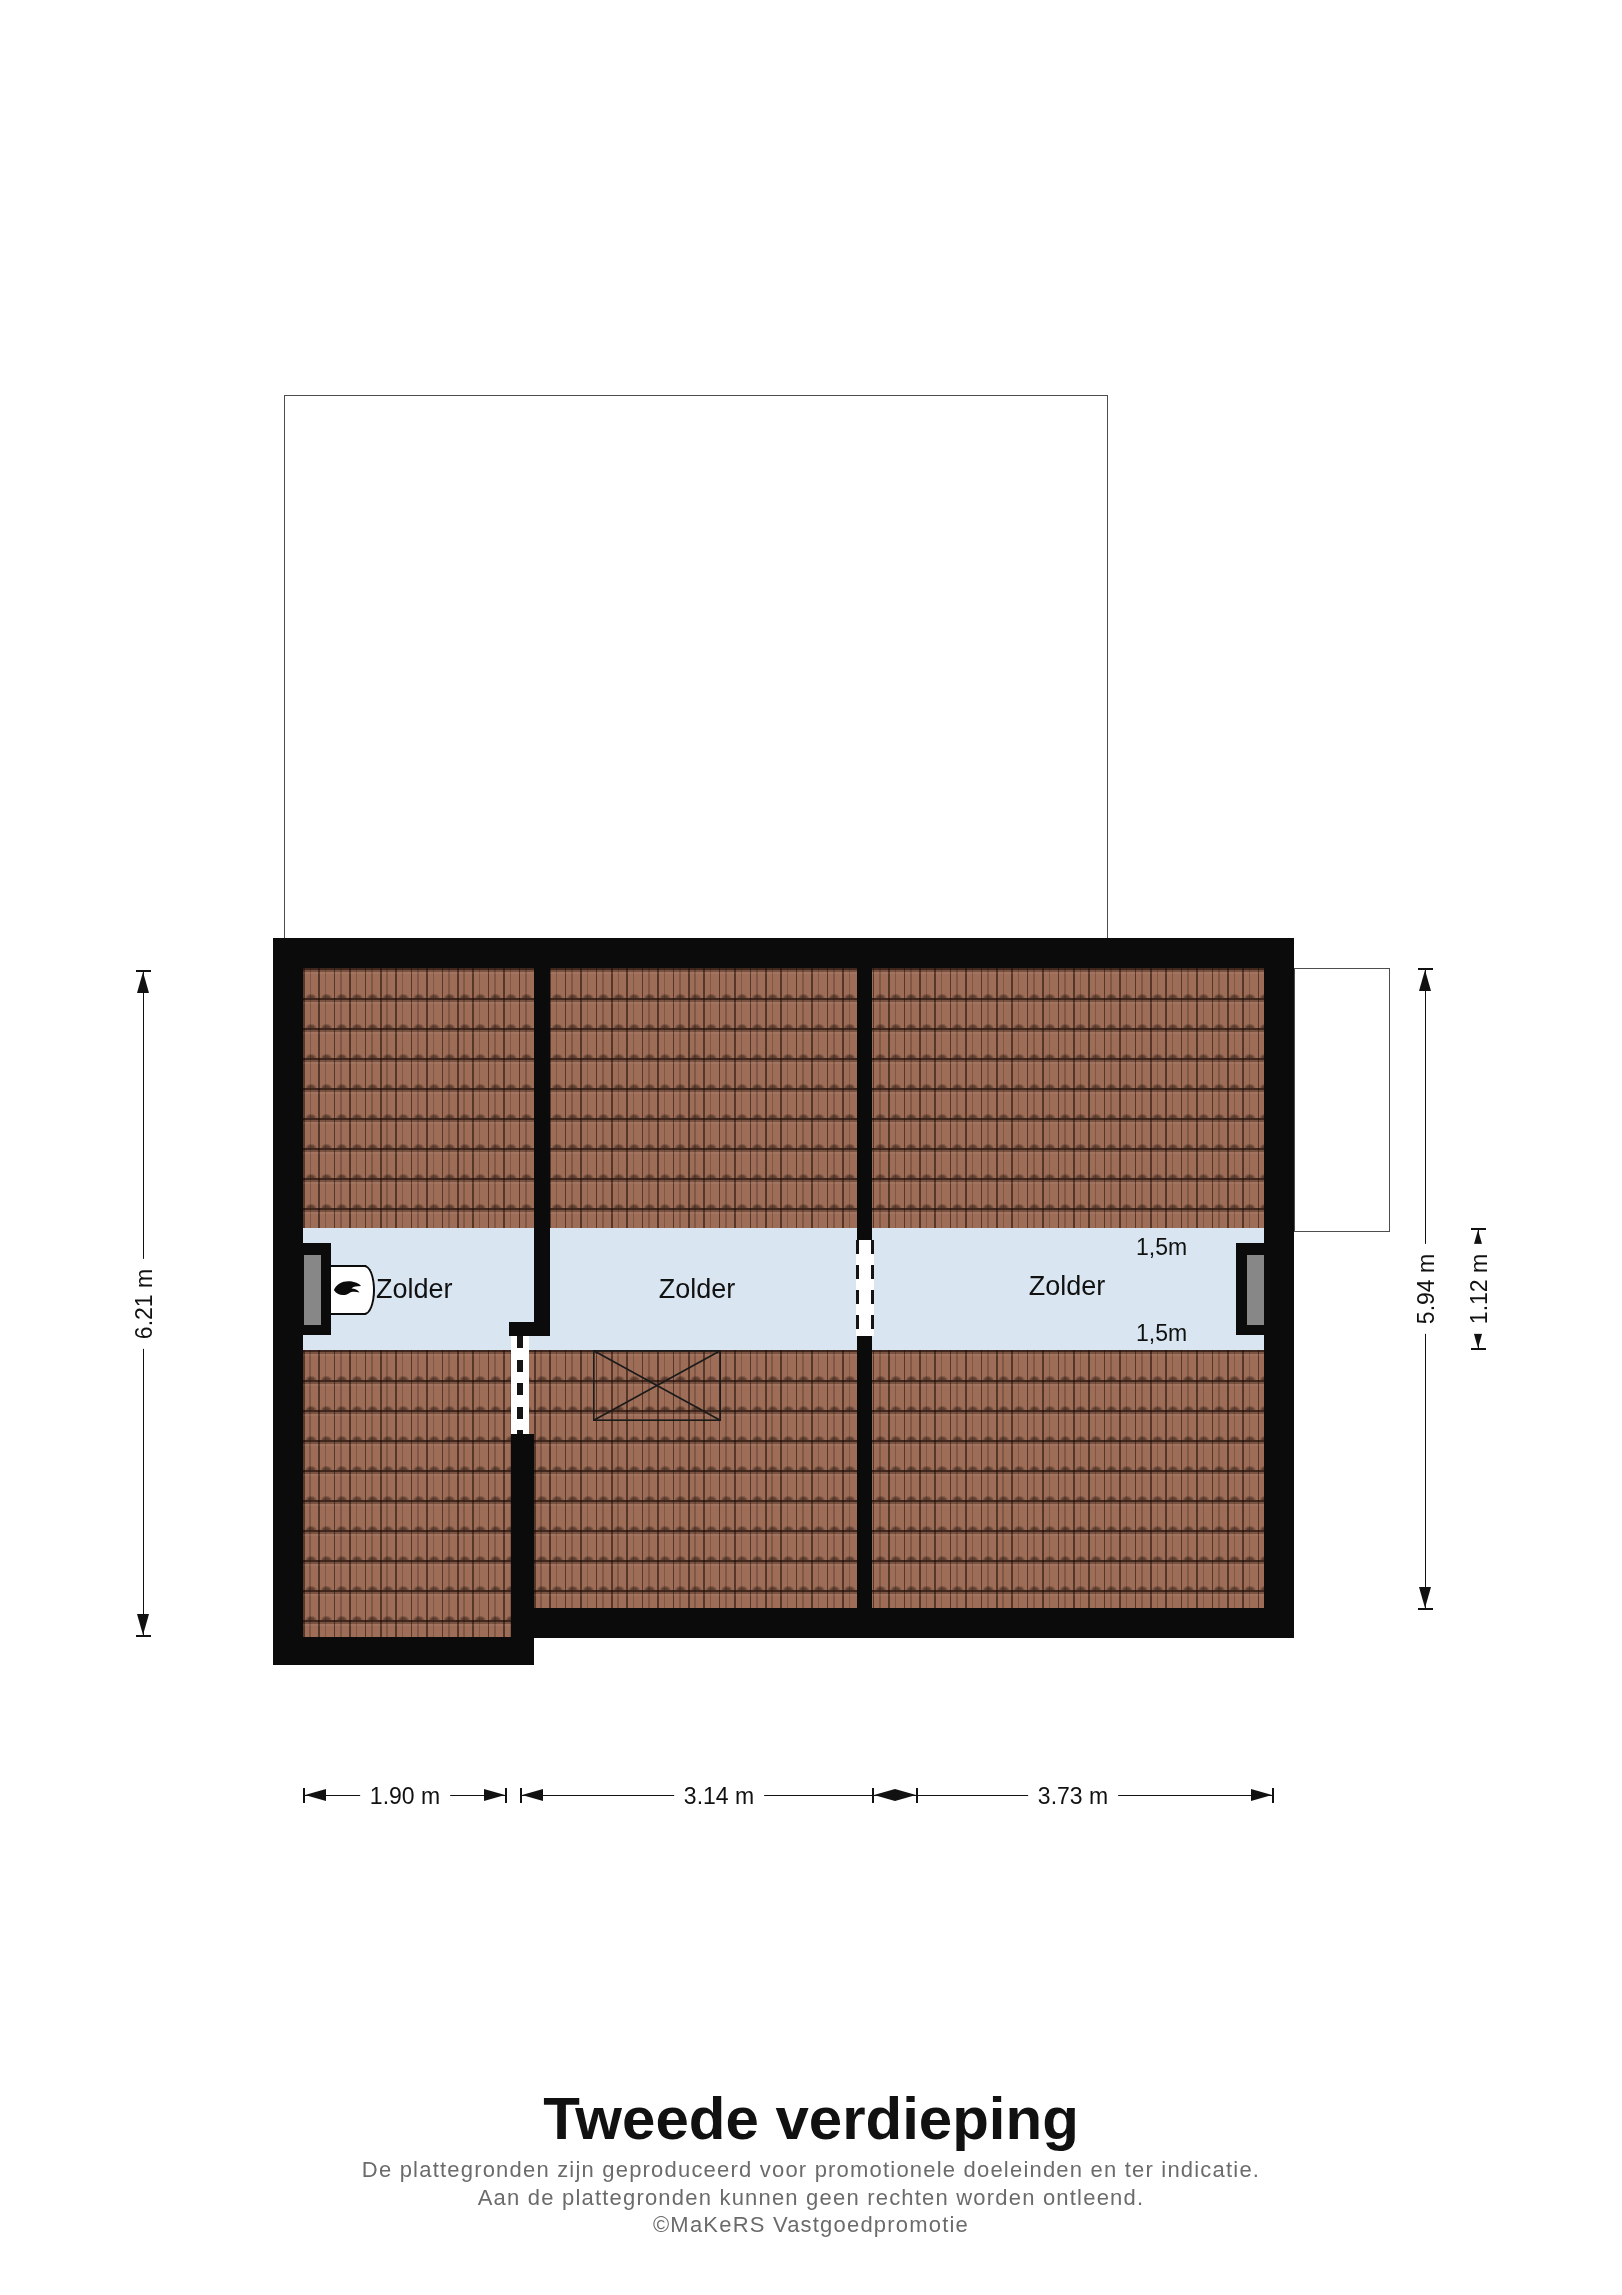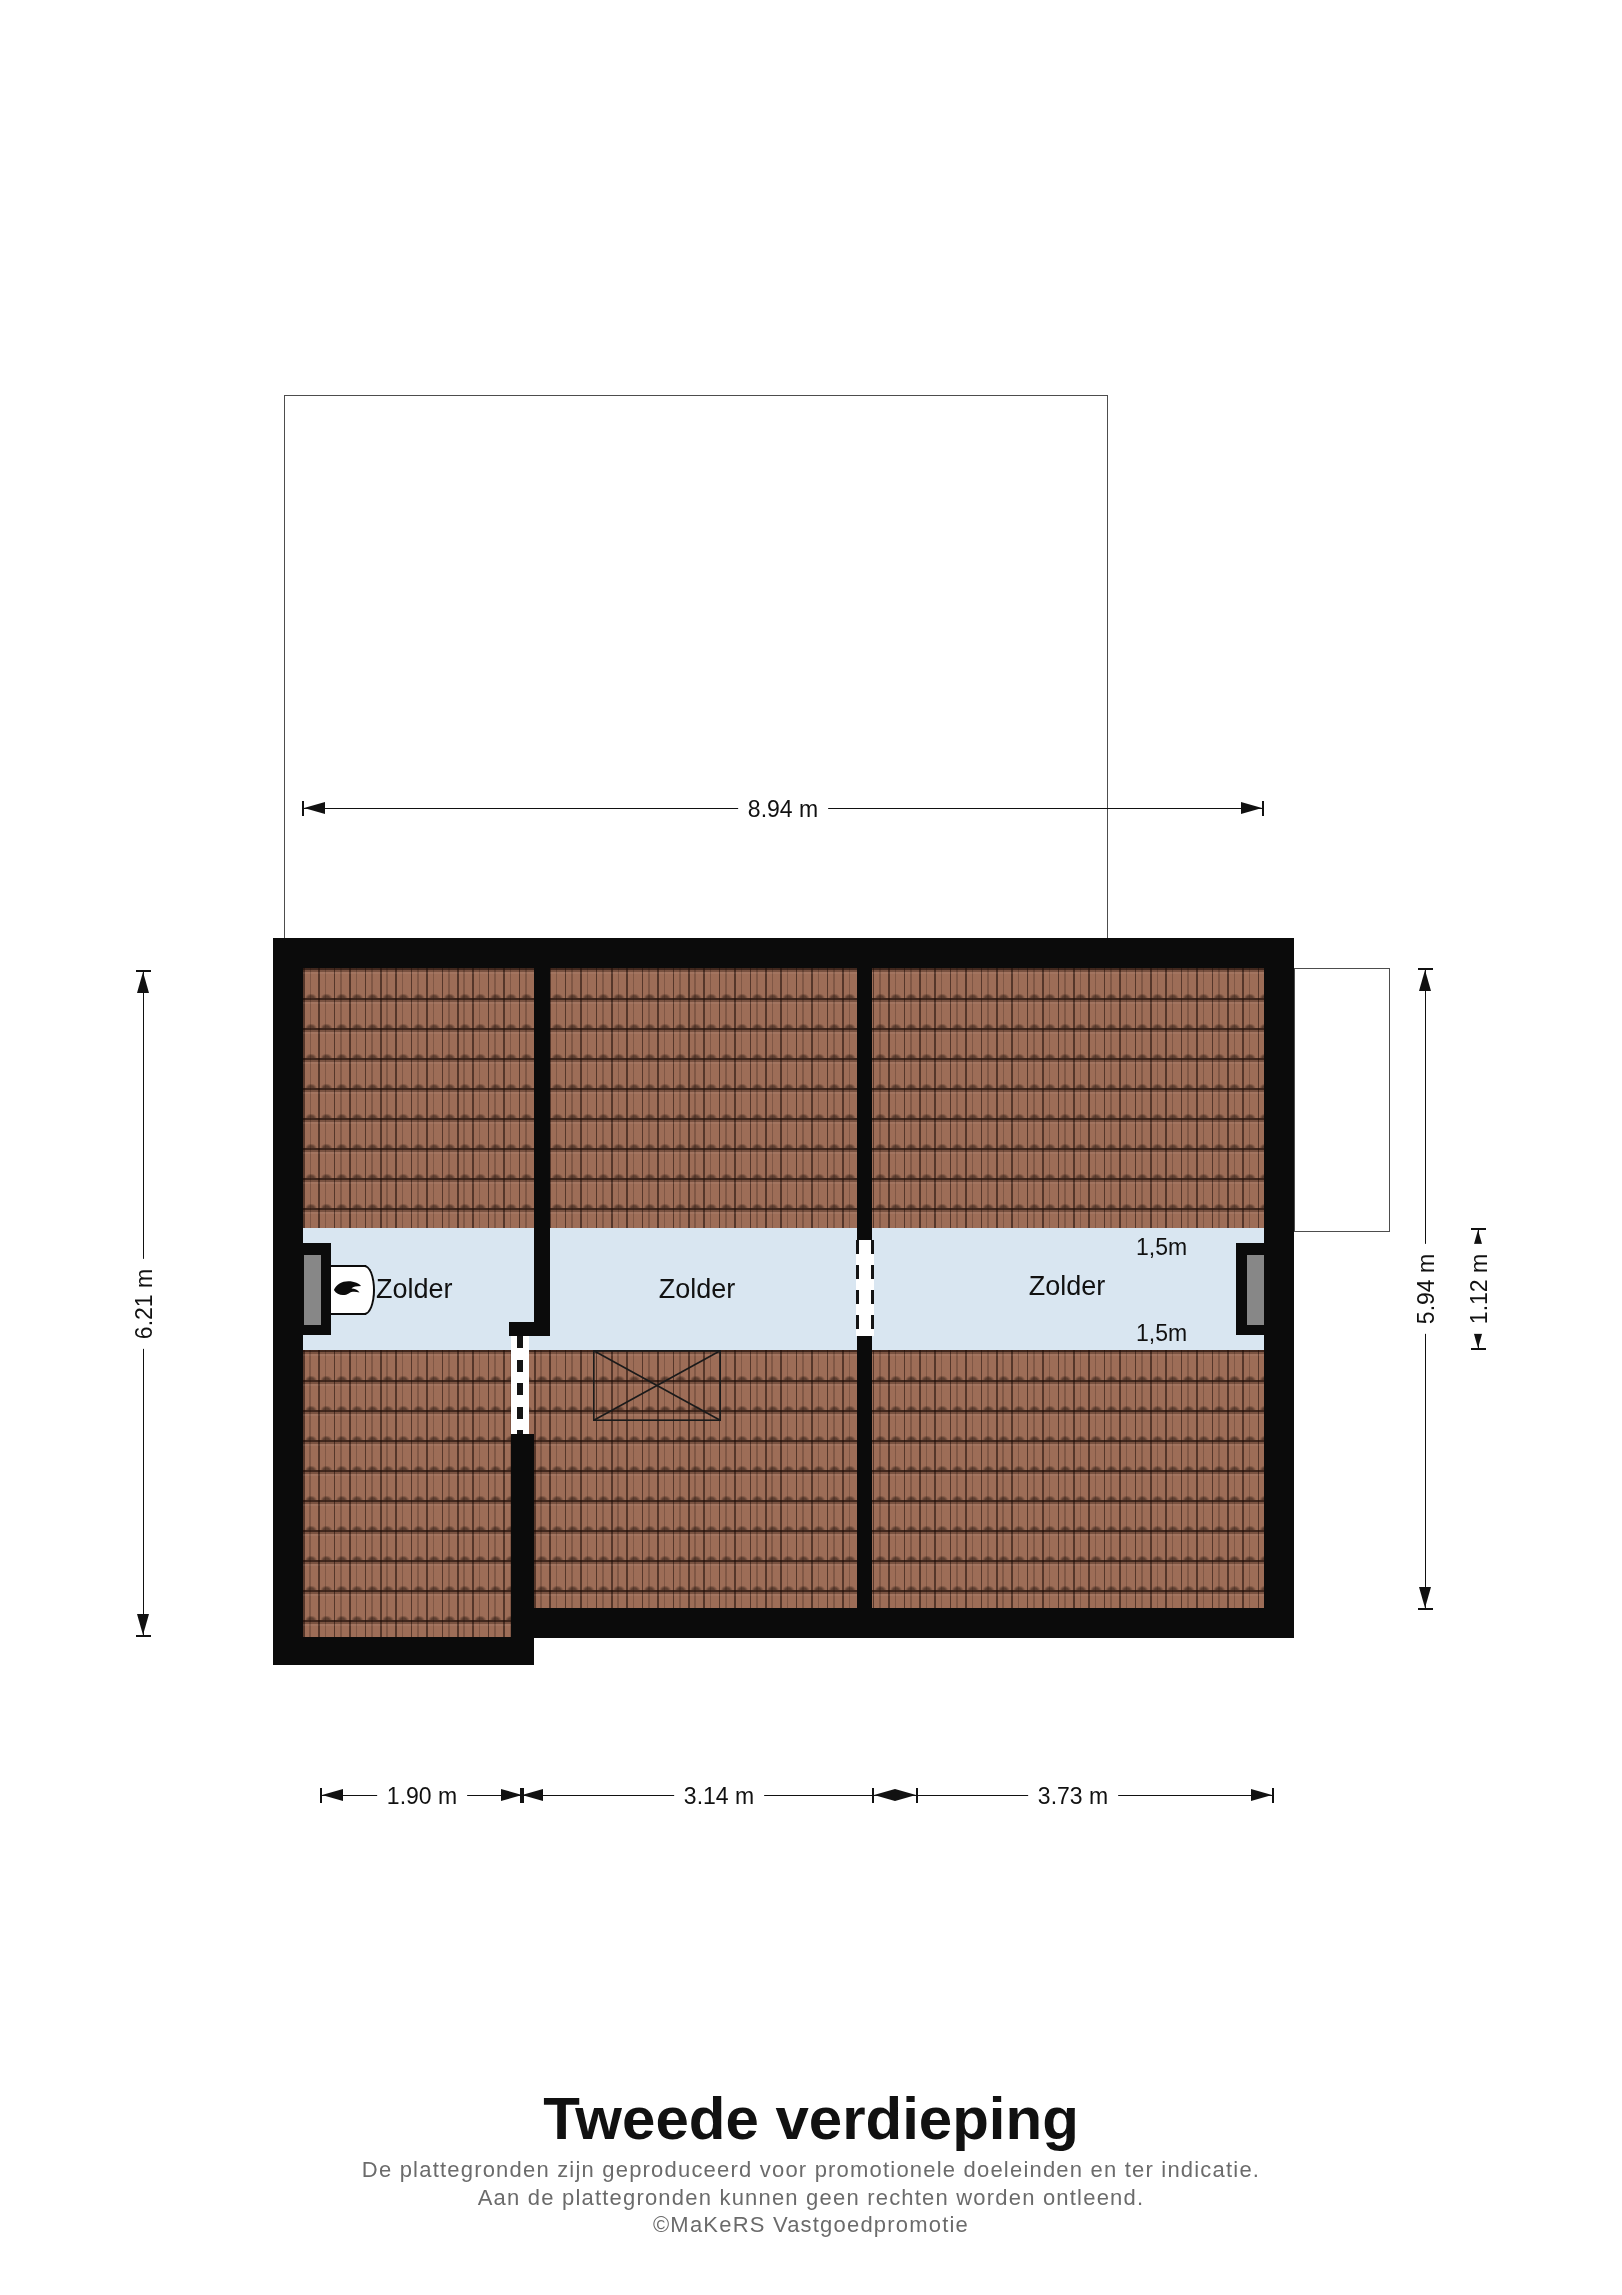--- a/index.html
+++ b/index.html
@@ -132,30 +132,22 @@
     </svg>
   </div>
 
   <div class="roomlbl" style="left:376px;top:1273px;">Zolder</div>
   <div class="roomlbl center" style="left:616px;top:1273px;width:162px;">Zolder</div>
   <div class="roomlbl center" style="left:986px;top:1270px;width:162px;">Zolder</div>
 
   <div class="notelbl right" style="left:1136px;top:1234px;width:96px;">1,5m</div>
   <div class="notelbl right" style="left:1136px;top:1320px;width:96px;">1,5m</div>
 
-  <div class="dimh" style="left:302px;top:797px;width:962px;height:23px;">
-    <div class="line"></div>
-      <div class="tick-l"></div>
-      <div class="tick-r"></div>
-    <div class="ah-l"></div>
-      <div class="ah-r"></div>
-    <span class="lbl">8.94 m</span>
-  </div>
-
-  <div class="dimh" style="left:320px;top:1784px;width:204px;height:23px;">
+
+  <div class="dimh" style="left:303px;top:1784px;width:204px;height:23px;">
     <div class="line"></div>
       <div class="tick-l"></div>
       <div class="tick-r"></div>
     <div class="ah-l"></div>
       <div class="ah-r"></div>
     <span class="lbl">1.90 m</span>
   </div>
   <div class="dimh" style="left:520px;top:1784px;width:398px;height:23px;">
     <div class="line"></div>
       <div class="tick-l"></div>

